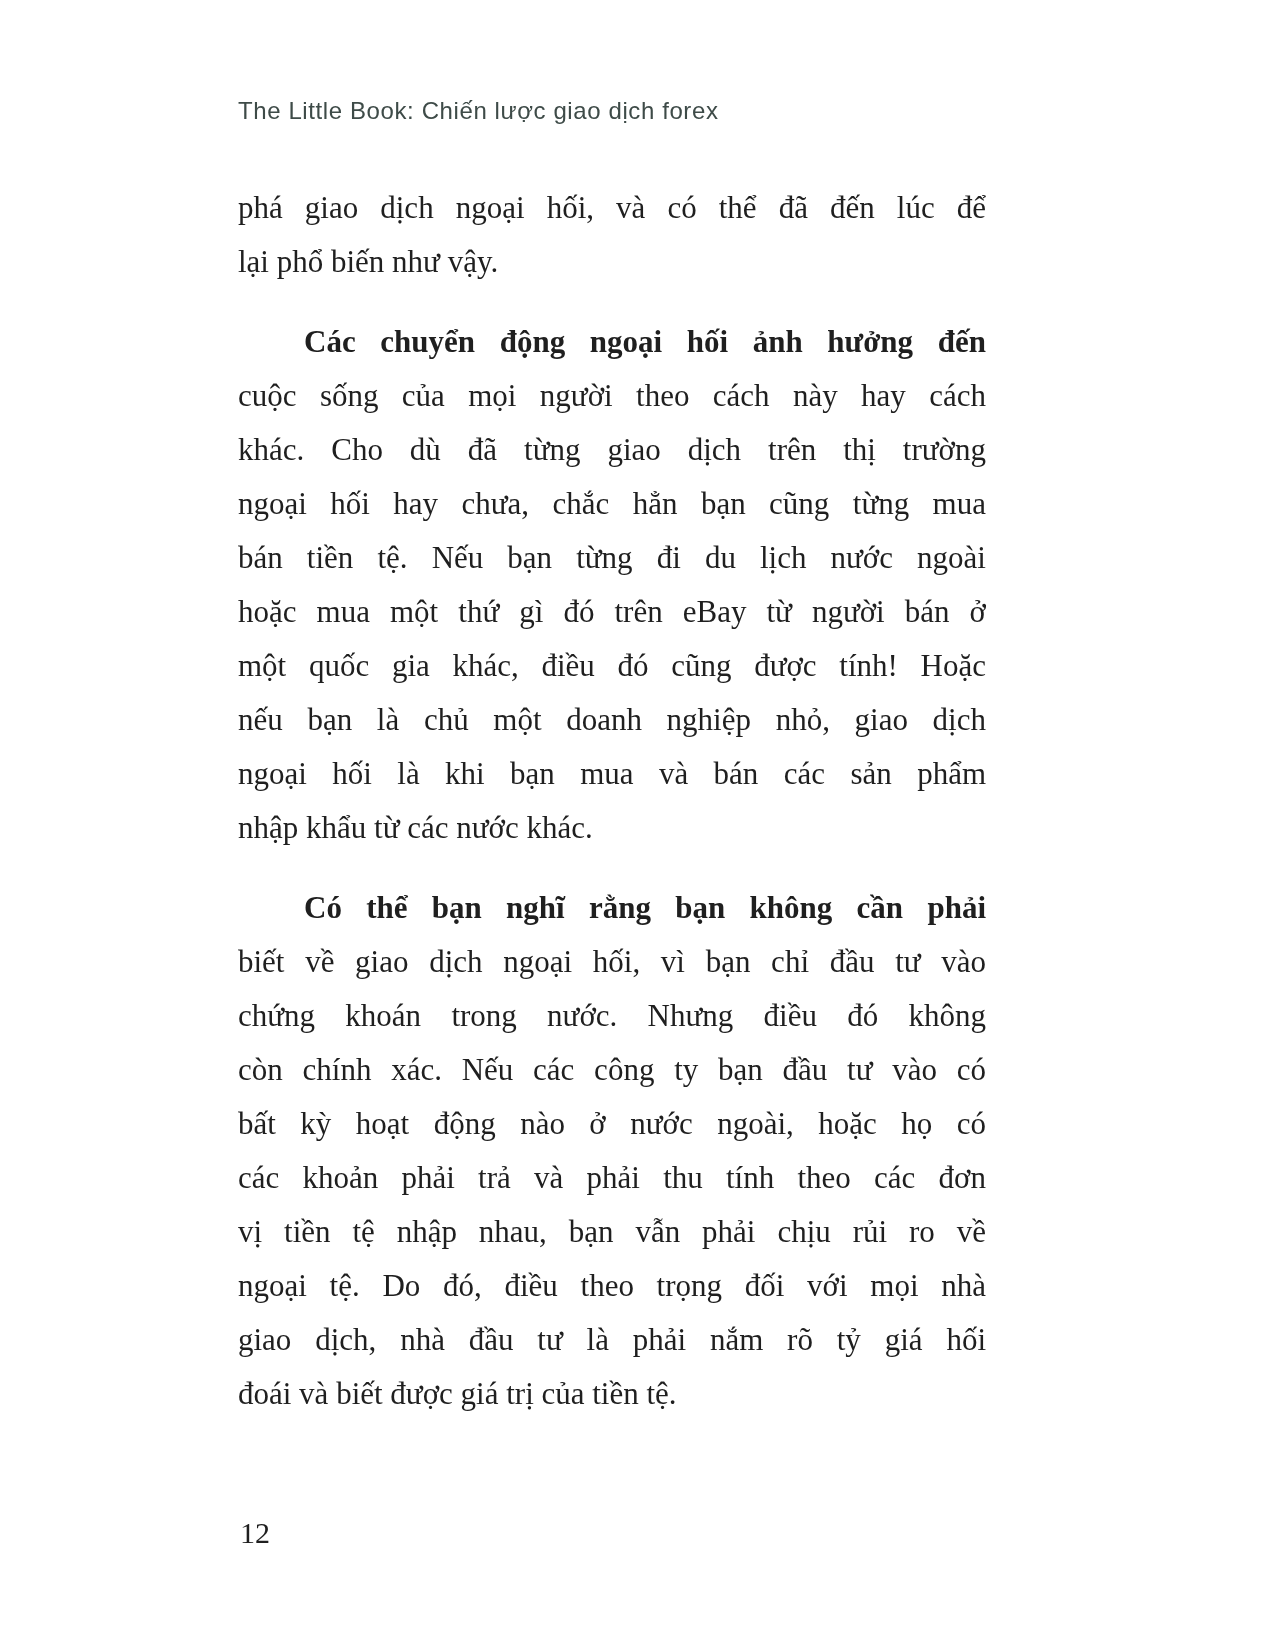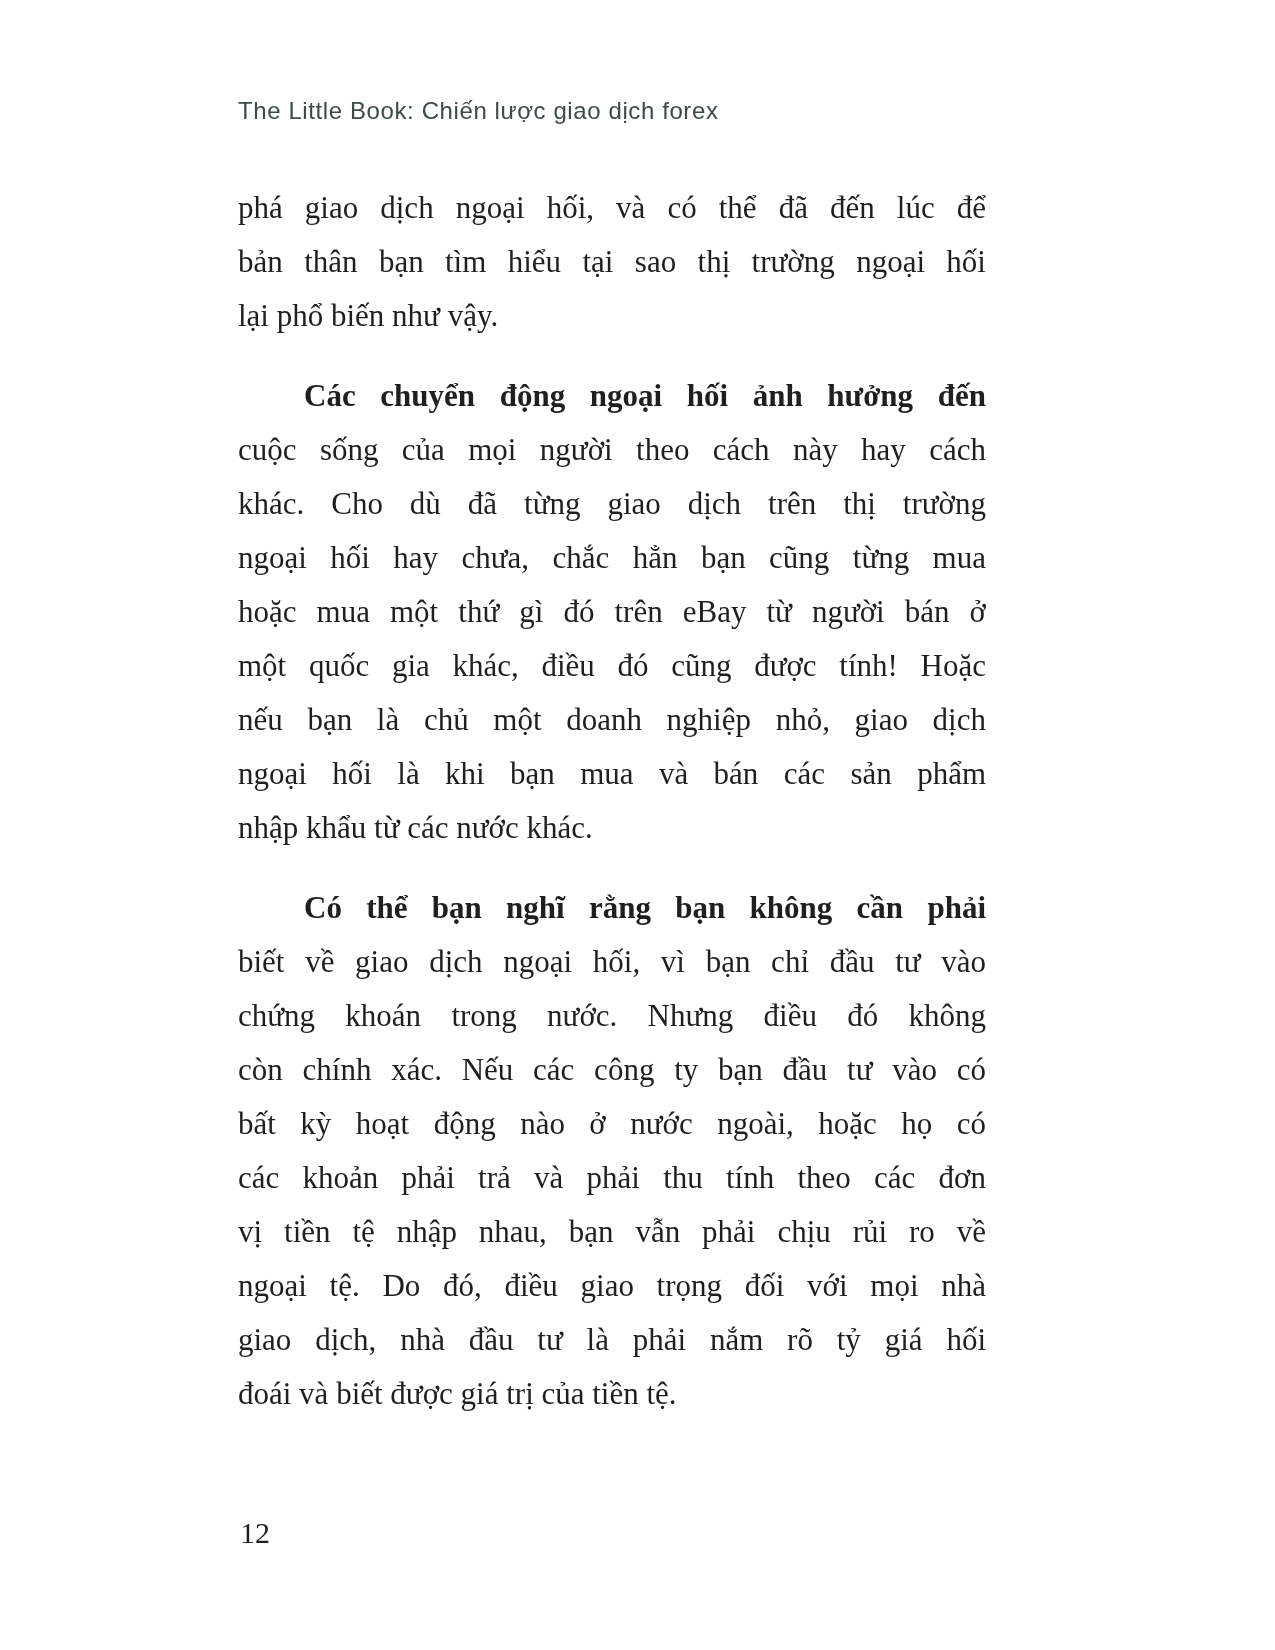--- a/index.html
+++ b/index.html
@@ -74,43 +74,43 @@
 </head>
 <body>
 
 <div class="page">
 
   <div class="running-header">The Little Book: Chiến lược giao dịch forex</div>
 
   <div class="text-block">
     <div class="paragraph">
         <span class="line">phá giao dịch ngoại hối, và có thể đã đến lúc để</span>
-        <span class="line">bản thân bạn tìm hiểu tại sao thị trường ngoại hối</span>
         <span class="line last">lại phổ biến như vậy.</span>
       </div>
     <div class="paragraph indented">
         <span class="line">Các chuyển động ngoại hối ảnh hưởng đến</span>
         <span class="line">cuộc sống của mọi người theo cách này hay cách</span>
         <span class="line">khác. Cho dù đã từng giao dịch trên thị trường</span>
         <span class="line">ngoại hối hay chưa, chắc hẳn bạn cũng từng mua</span>
+        <span class="line">bán tiền tệ. Nếu bạn từng đi du lịch nước ngoài</span>
         <span class="line">hoặc mua một thứ gì đó trên eBay từ người bán ở</span>
         <span class="line">một quốc gia khác, điều đó cũng được tính! Hoặc</span>
         <span class="line">nếu bạn là chủ một doanh nghiệp nhỏ, giao dịch</span>
         <span class="line">ngoại hối là khi bạn mua và bán các sản phẩm</span>
         <span class="line last">nhập khẩu từ các nước khác.</span>
       </div>
     <div class="paragraph indented">
         <span class="line">Có thể bạn nghĩ rằng bạn không cần phải</span>
         <span class="line">biết về giao dịch ngoại hối, vì bạn chỉ đầu tư vào</span>
         <span class="line">chứng khoán trong nước. Nhưng điều đó không</span>
         <span class="line">còn chính xác. Nếu các công ty bạn đầu tư vào có</span>
         <span class="line">bất kỳ hoạt động nào ở nước ngoài, hoặc họ có</span>
         <span class="line">các khoản phải trả và phải thu tính theo các đơn</span>
         <span class="line">vị tiền tệ nhập nhau, bạn vẫn phải chịu rủi ro về</span>
-        <span class="line">ngoại tệ. Do đó, điều giao trọng đối với mọi nhà</span>
+        <span class="line">ngoại tệ. Do đó, điều theo trọng đối với mọi nhà</span>
         <span class="line">giao dịch, nhà đầu tư là phải nắm rõ tỷ giá hối</span>
         <span class="line last">đoái và biết được giá trị của tiền tệ.</span>
       </div>
   </div>
 
   <div class="page-number">12</div>
 
 </div>
 
 </body></html>

